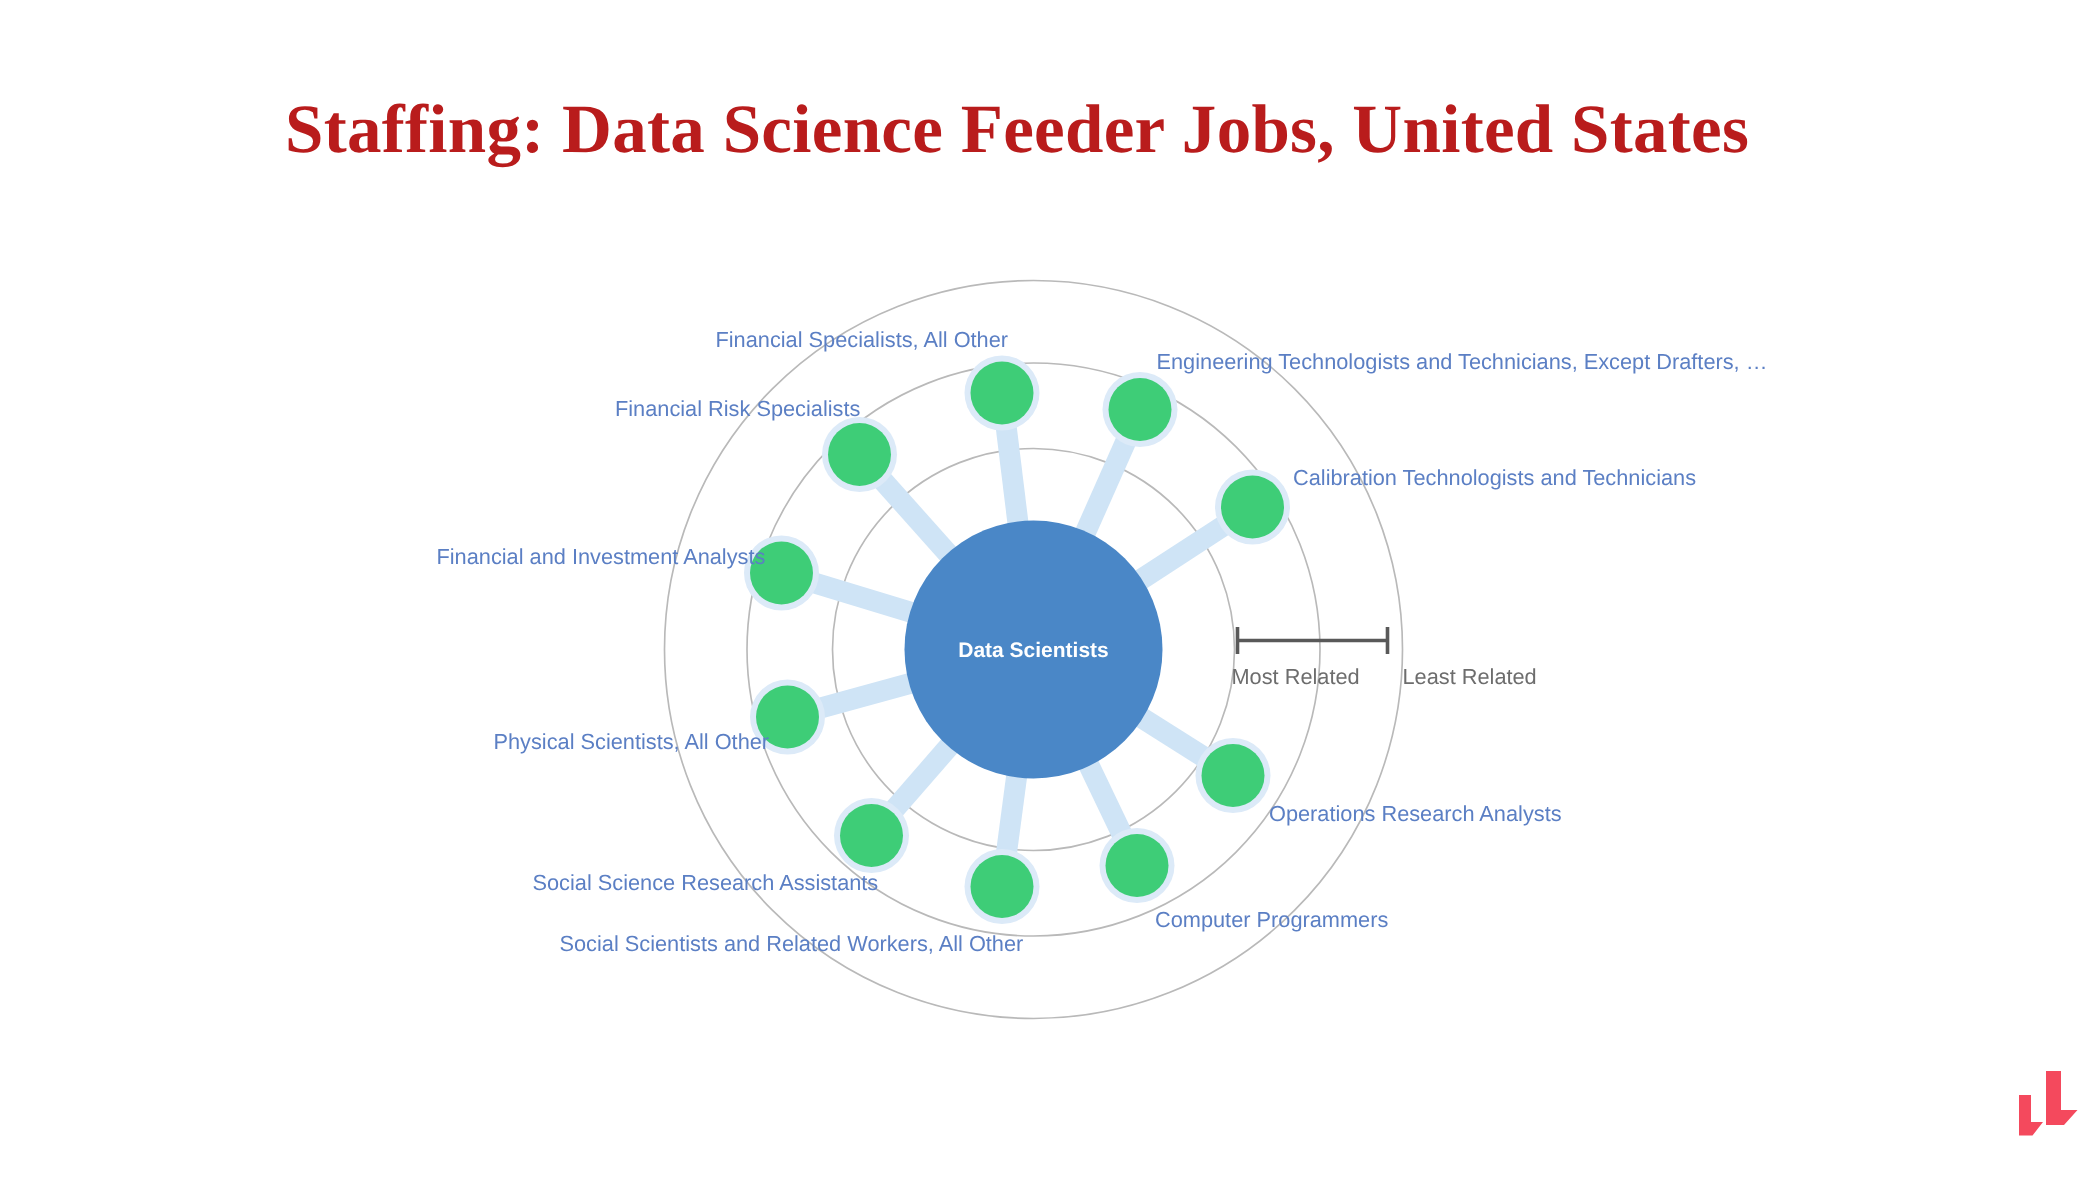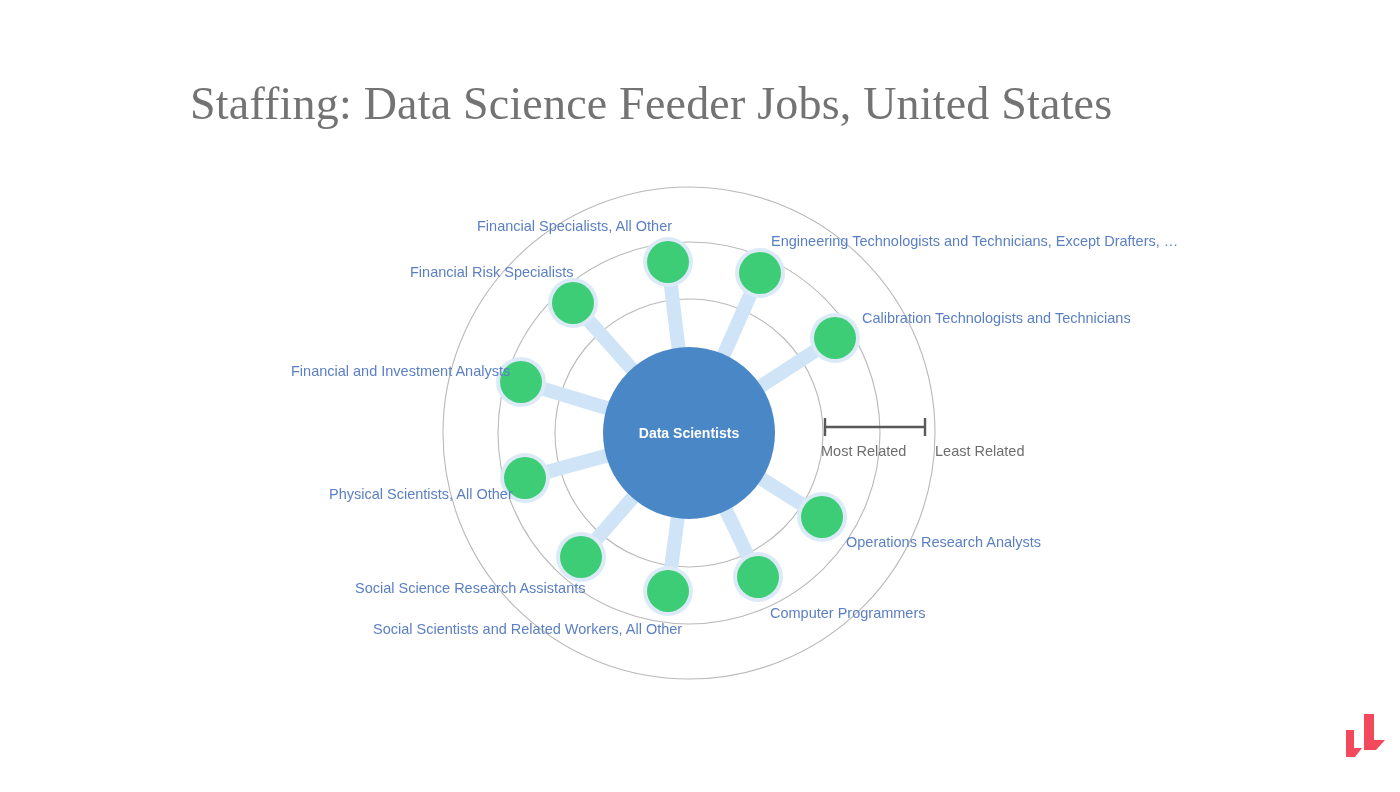--- a/index.html
+++ b/index.html
@@ -17,28 +17,28 @@
 
   #slide {
     position: absolute;
     inset: 0;
     background: #ffffff;
   }
 
   #slide-title {
     position: absolute;
     left: 190px;
-    top: 77px;
+    top: 59px;
     width: 1100px;
     font-family: "Liberation Serif", "DejaVu Serif", serif;
-    font-weight: normal;
+    font-weight: bold;
     font-size: 46px;
     line-height: 54px;
     letter-spacing: 0.2px;
-    color: #737373;
+    color: #b91c1c;
     white-space: nowrap;
   }
 
   #diagram {
     position: absolute;
     left: 0;
     top: 0;
     width: 1400px;
     height: 792px;
   }

